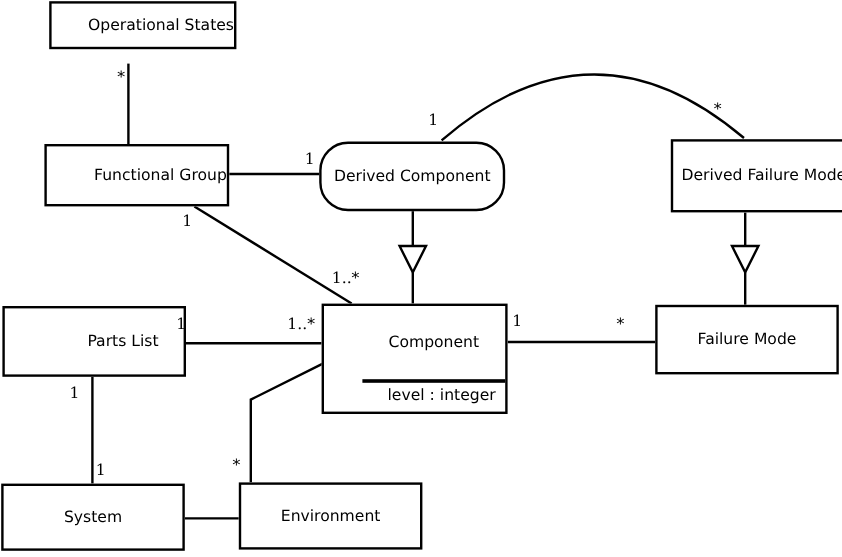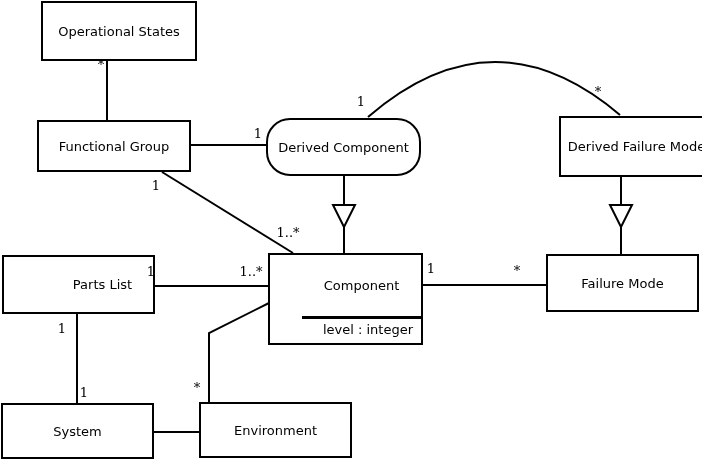--- a/index.html
+++ b/index.html
@@ -74,25 +74,25 @@
       <line x1="344" y1="176" x2="344" y2="205"></line>
       <polygon points="333,205 355,205 344,227" fill="#fff"></polygon>
       <line x1="344" y1="227" x2="344" y2="253"></line>
 
       <line x1="621" y1="177" x2="621" y2="205"></line>
       <polygon points="610,205 632,205 621,227" fill="#fff"></polygon>
       <line x1="621" y1="227" x2="621" y2="254"></line>
     </g>
   </svg>
 
-  <div class="uml-box" style="left:41px; top:1px; width:156px; height:60px;">
+  <div class="uml-box" style="left:41px; top:1px; width:156px; height:40px;justify-content:flex-end;">
     <span>Operational States</span>
   </div>
 
-  <div class="uml-box" style="left:37px; top:120px; width:154px; height:52px;">
+  <div class="uml-box" style="left:37px; top:120px; width:154px; height:52px;justify-content:flex-end;">
     <span>Functional Group</span>
   </div>
 
   <div class="uml-box" style="left:266px; top:118px; width:155px; height:58px;border-radius:24px;">
     <span>Derived Component</span>
   </div>
 
   <div class="uml-box" style="left:543px; top:116px; width:155px; height:61px;margin-left:16px;">
     <span>Derived Failure Mode</span>
   </div>

